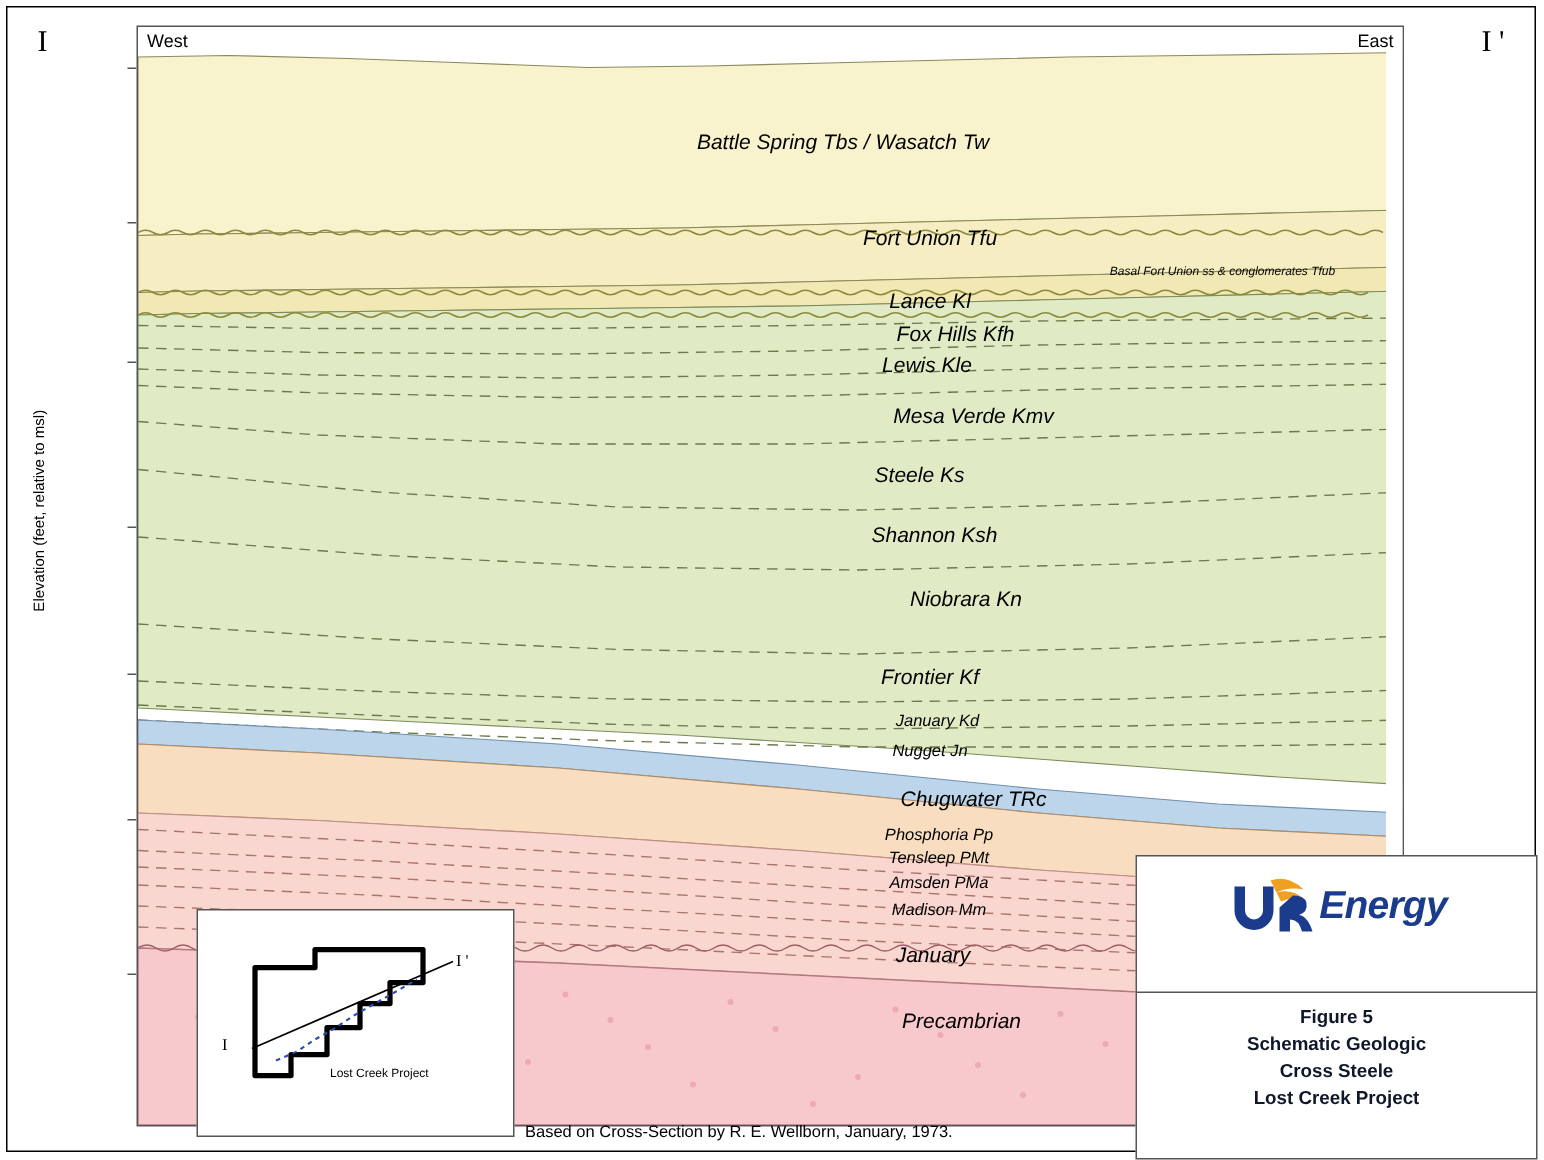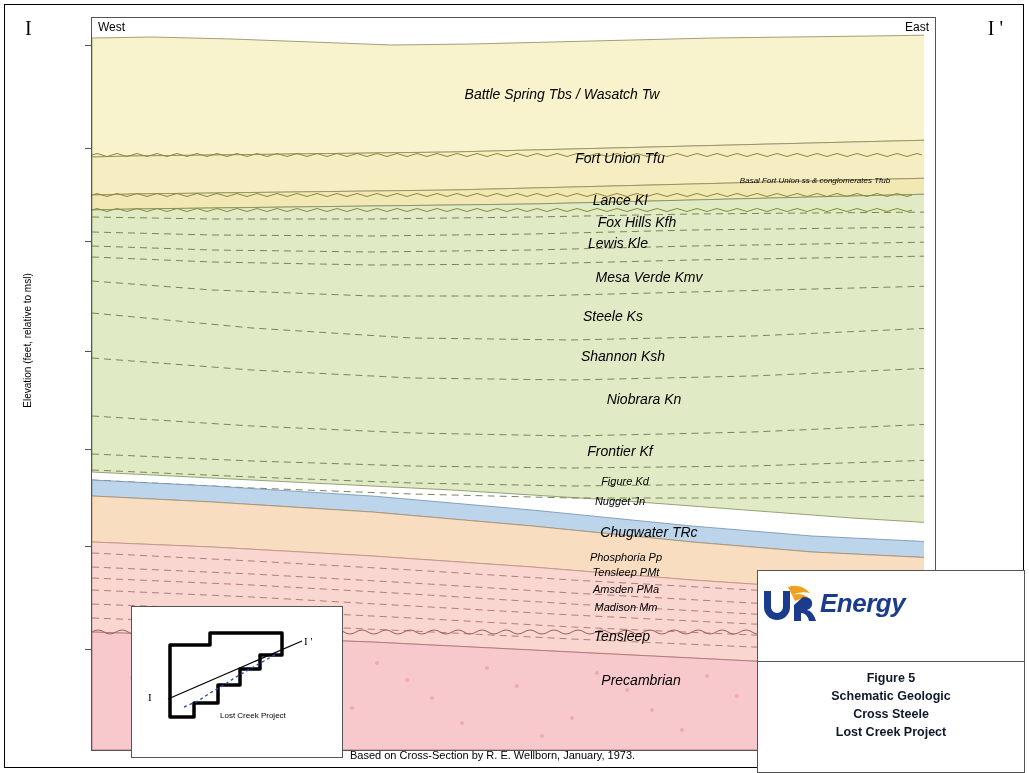--- a/index.html
+++ b/index.html
@@ -60,21 +60,21 @@
   #inset .capt{position:absolute;left:88px;top:104px;font-size:8px;color:#000;}
   #inset .ilab{position:absolute;font-size:11px;color:#000;font-family:"Liberation Serif",serif;}
 
   
   #titlebox{
     position:absolute;left:752px;top:565px;width:268px;height:203px;
     background:#fff;border:1px solid #555;box-sizing:border-box;
   }
   #logobox{
     position:absolute;left:0;top:0;width:100%;height:64px;
-    display:flex;align-items:center;justify-content:flex-start;
+    display:flex;align-items:center;justify-content:center;
   }
   #logo-text{font-size:26px;font-style:italic;font-weight:bold;color:#1b3c8c;letter-spacing:-0.5px;}
   #prop{
     position:absolute;left:0;top:64px;width:100%;text-align:center;
     font-size:13px;font-weight:bold;color:#000;
   }
   #divider{position:absolute;left:0;top:90px;width:100%;height:1px;background:#555;}
   #figtitle{
     position:absolute;left:0;top:98px;width:100%;text-align:center;
     font-size:12.5px;font-weight:bold;color:#0f172a;line-height:18px;
@@ -201,28 +201,28 @@
     <div class="unitlabel" style="left:528px;top:132px;transform:translateX(-50%);">Fort Union  Tfu</div>
     <div class="unitlabel tiny" style="left:723px;top:158px;transform:translateX(-50%);">Basal Fort Union ss &amp; conglomerates  Tfub</div>
     <div class="unitlabel" style="left:528px;top:174px;transform:translateX(-50%);">Lance  Kl</div>
     <div class="unitlabel" style="left:545px;top:196px;transform:translateX(-50%);">Fox Hills  Kfh</div>
     <div class="unitlabel" style="left:526px;top:217px;transform:translateX(-50%);">Lewis  Kle</div>
     <div class="unitlabel" style="left:557px;top:251px;transform:translateX(-50%);">Mesa Verde  Kmv</div>
     <div class="unitlabel" style="left:521px;top:290px;transform:translateX(-50%);">Steele  Ks</div>
     <div class="unitlabel" style="left:531px;top:330px;transform:translateX(-50%);">Shannon  Ksh</div>
     <div class="unitlabel" style="left:532px;top:373px;transform:translateX(-50%);margin-left:20px;">Niobrara  Kn</div>
     <div class="unitlabel" style="left:528px;top:425px;transform:translateX(-50%);">Frontier  Kf</div>
-    <div class="unitlabel small" style="left:533px;top:457px;transform:translateX(-50%);">Figure  Kd</div>
+    <div class="unitlabel small" style="left:533px;top:457px;transform:translateX(-50%);">January  Kd</div>
     <div class="unitlabel small" style="left:528px;top:477px;transform:translateX(-50%);">Nugget  Jn</div>
     <div class="unitlabel" style="left:557px;top:506px;transform:translateX(-50%);">Chugwater  TRc</div>
     <div class="unitlabel small" style="left:534px;top:533px;transform:translateX(-50%);">Phosphoria  Pp</div>
     <div class="unitlabel small" style="left:534px;top:548px;transform:translateX(-50%);text-align:center;">Tensleep  PMt</div>
     <div class="unitlabel small" style="left:534px;top:565px;transform:translateX(-50%);">Amsden  PMa</div>
     <div class="unitlabel small" style="left:534px;top:583px;transform:translateX(-50%);">Madison  Mm</div>
-    <div class="unitlabel" style="left:530px;top:610px;transform:translateX(-50%);">Tensleep</div>
+    <div class="unitlabel" style="left:530px;top:610px;transform:translateX(-50%);">January</div>
     <div class="unitlabel" style="left:549px;top:654px;transform:translateX(-50%);">Precambrian</div>
   </div>
 
   <div id="credit">Based on Cross-Section by R. E. Wellborn, January, 1973.</div>
 
   <div id="inset">
     <svg width="210" height="150" viewBox="0 0 210 150" style="position:absolute;left:0;top:0;">
       <path d="M38,110 L38,38 L78,38 L78,26 L150,26 L150,48 L128,48 L128,62 L108,62 L108,78 L86,78 L86,96 L62,96 L62,110 Z" fill="#ffffff" stroke="#000000" stroke-width="3.5" stroke-linejoin="round"></path>
       <line x1="36" y1="92" x2="170" y2="34" stroke="#000000" stroke-width="1.2"></line>
       <path d="M52,100 L66,94 L78,86 L92,78 L104,70 L118,62 L132,54 L146,46" fill="none" stroke="#2b4fb0" stroke-width="1.4" stroke-dasharray="3,3"></path>

